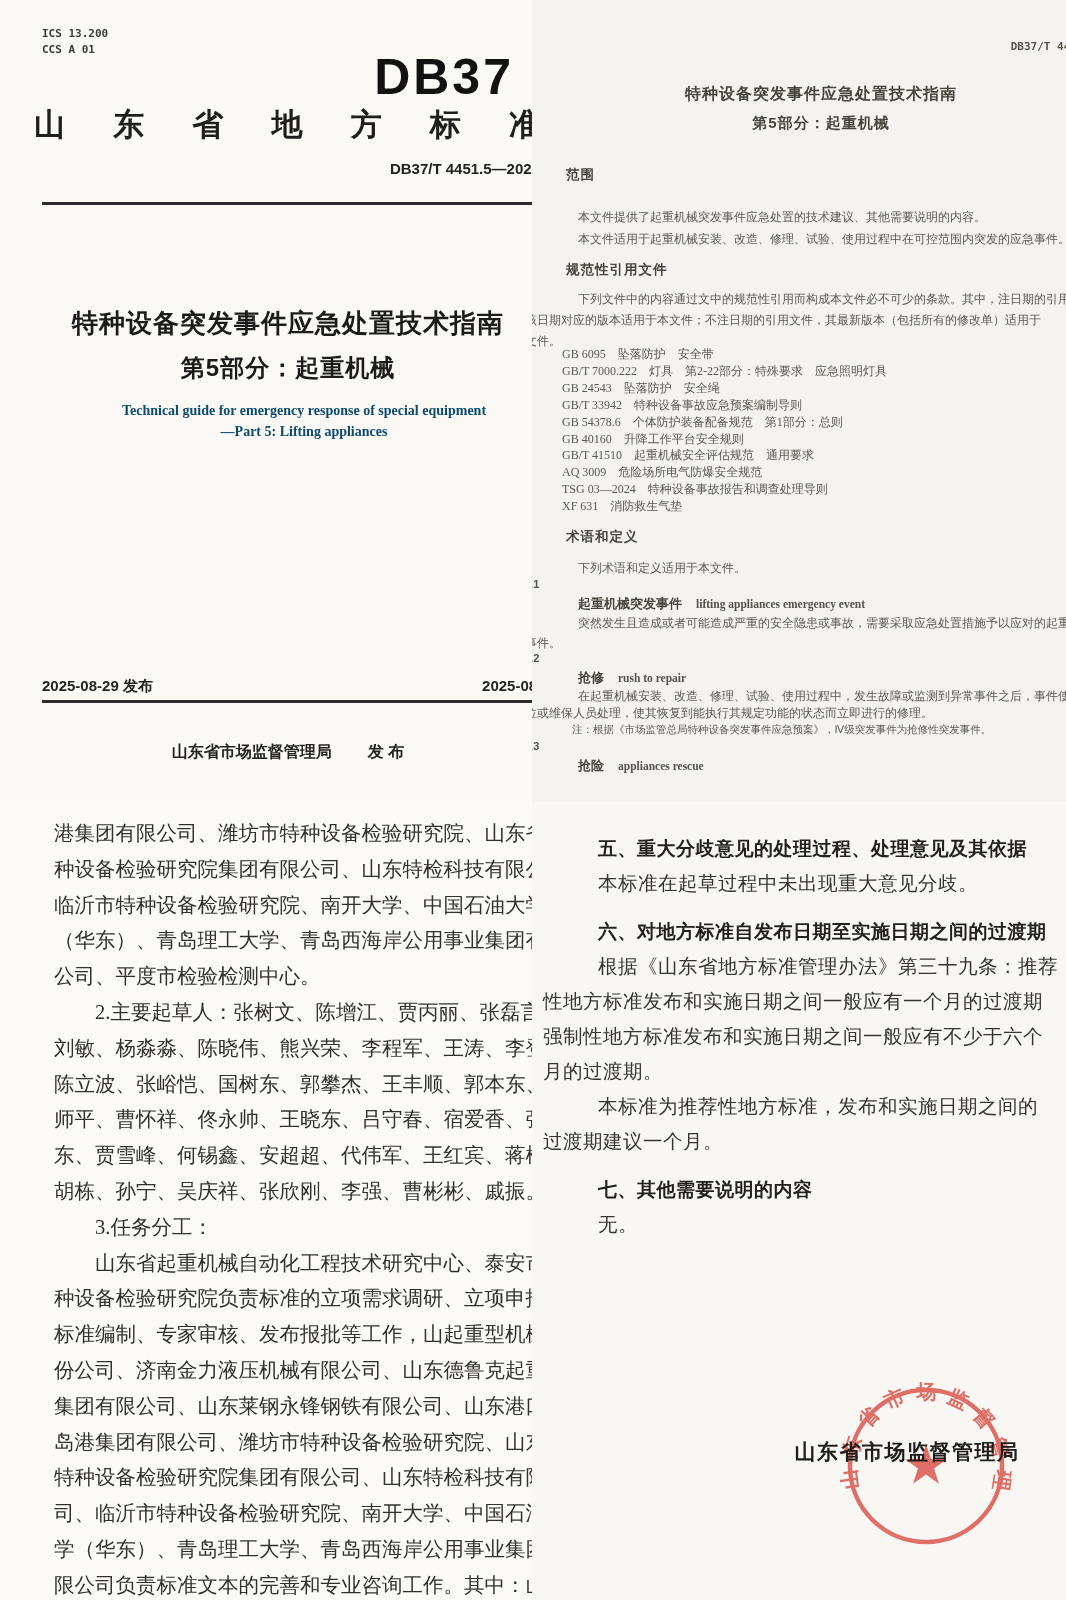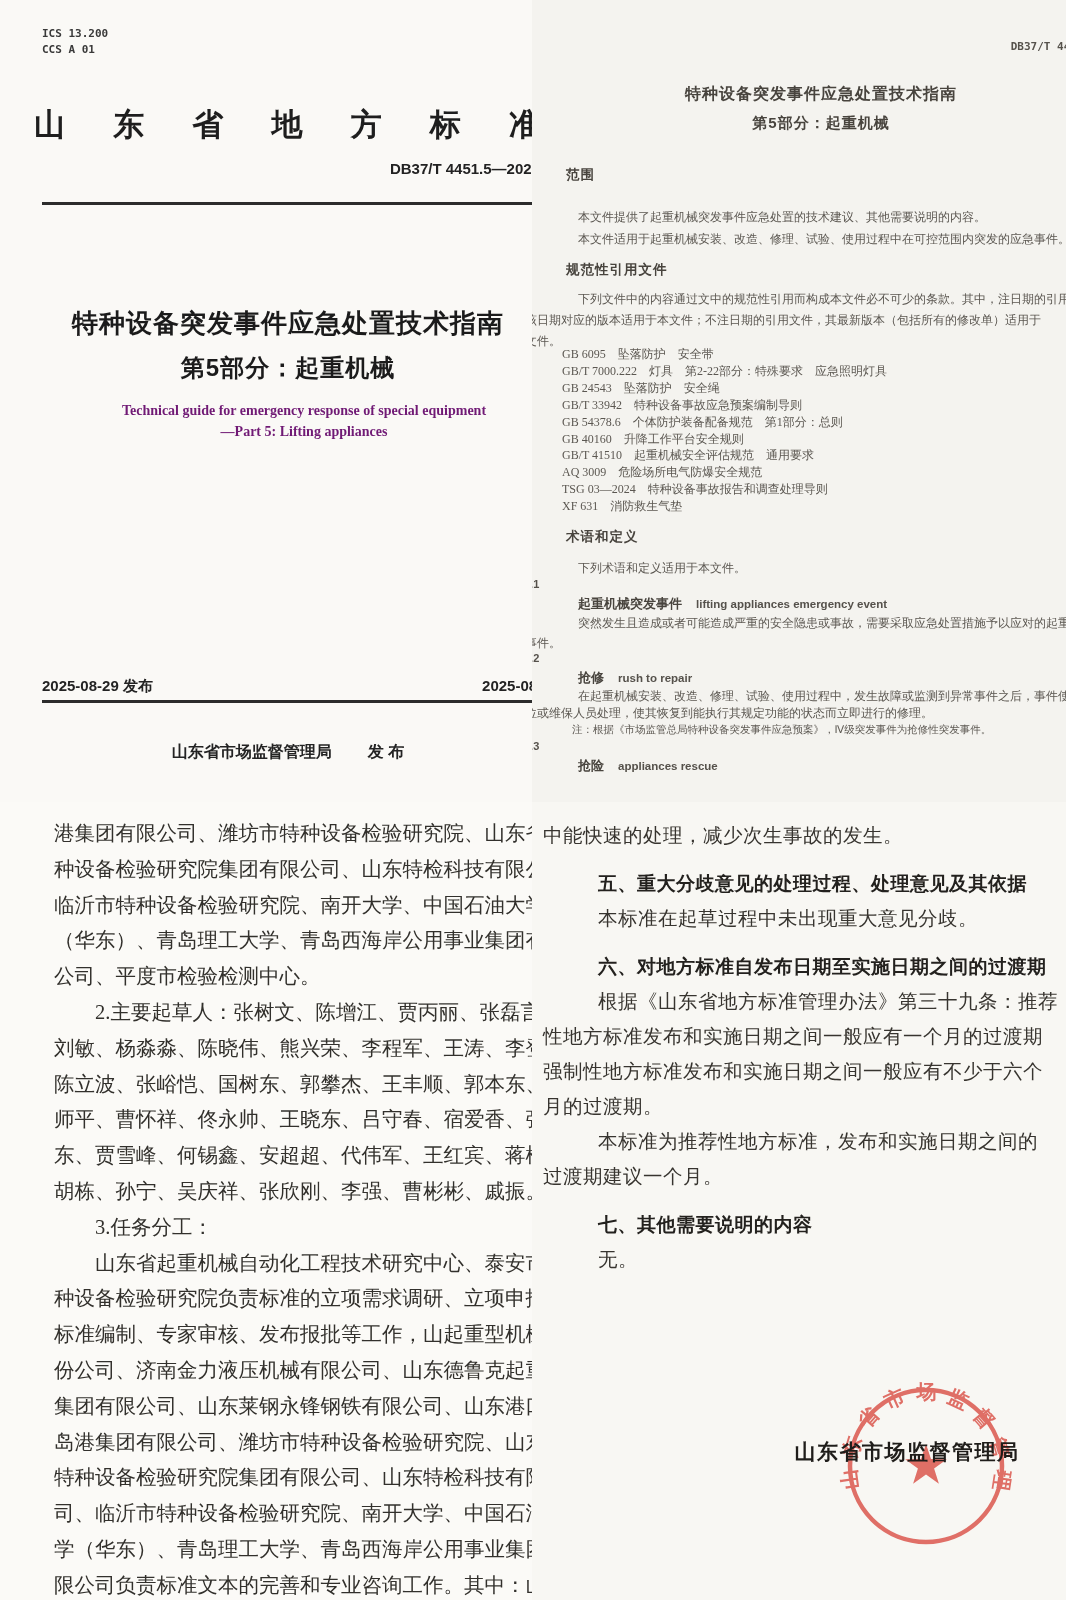--- a/index.html
+++ b/index.html
@@ -16,39 +16,39 @@
 
   
   .ics{position:absolute;left:42px;top:26px;font-family:"DejaVu Sans Mono",monospace;font-weight:bold;font-size:11px;line-height:16px;color:#3a3a3a;}
   .logo{position:absolute;right:62px;top:48px;font-family:"Liberation Sans",sans-serif;font-weight:bold;font-size:50px;letter-spacing:3px;color:#121212;}
   .stdname{position:absolute;left:34px;right:36px;top:104px;display:flex;justify-content:space-between;font-family:"Liberation Sans",sans-serif;font-weight:bold;font-size:31px;color:#1e1e1e;}
   .docnum{position:absolute;right:36px;top:160px;font-family:"Liberation Sans",sans-serif;font-weight:bold;font-size:15px;color:#222;}
   .rule1{position:absolute;left:42px;right:0;top:202px;height:3px;background:#2c2c2c;}
   .title-cn{position:absolute;left:0;right:0;top:306px;text-align:center;font-family:"Liberation Sans",sans-serif;font-weight:bold;color:#1b1b1b;}
   .title-cn .l1{font-size:26px;letter-spacing:1px;}
   .title-cn .l2{font-size:24px;margin-top:11px;letter-spacing:1px;}
-  .title-en{position:absolute;left:0;right:0;top:400px;text-align:center;font-weight:bold;font-size:14px;line-height:21px;color:#701a75;margin-left:32px;}
+  .title-en{position:absolute;left:0;right:0;top:400px;text-align:center;font-weight:bold;font-size:14px;line-height:21px;color:#0c4a6e;margin-left:32px;}
   .dates{position:absolute;left:42px;right:-17px;top:677px;display:flex;justify-content:space-between;font-family:"Liberation Sans",sans-serif;font-weight:bold;font-size:15px;color:#232323;white-space:nowrap;}
   .rule2{position:absolute;left:42px;right:0;top:700px;height:2.5px;background:#2c2c2c;}
   .pubrow{position:absolute;left:0;right:0;top:742px;display:flex;justify-content:center;gap:36px;font-family:"Liberation Sans",sans-serif;font-weight:bold;font-size:16px;color:#232323;}
 
   
   #page1{font-size:12px;color:#5b5751;}
   .p1h{position:absolute;right:0;top:40px;font-family:"DejaVu Sans Mono",monospace;font-weight:bold;font-size:11px;color:#56524c;white-space:nowrap;}
   .p1title{position:absolute;left:0;right:0;top:84px;text-align:center;font-family:"Liberation Sans",sans-serif;font-weight:bold;color:#48443e;}
   .p1title .l1{font-size:16px;letter-spacing:1px;}
   .p1title .l2{font-size:15px;margin-top:9px;letter-spacing:1px;}
   .h2{position:absolute;left:34px;font-family:"Liberation Sans",sans-serif;font-weight:bold;font-size:13.5px;color:#48443e;letter-spacing:1px;white-space:nowrap;}
   .bl{position:absolute;white-space:nowrap;}
   .ind{left:46px;}
   .cut{left:-7px;}
   .num{position:absolute;left:-8px;font-family:"Liberation Sans",sans-serif;font-weight:bold;font-size:11px;color:#55514b;}
   .term{position:absolute;left:46px;white-space:nowrap;}
   .term .cn{font-family:"Liberation Sans",sans-serif;font-weight:bold;font-size:13px;color:#48443e;}
-  .term .en{font-family:Liberation Sans, sans-serif;font-weight:bold;font-size:11.5px;margin-left:14px;color:#55514b;}
+  .term .en{font-family:Liberation Serif, serif;font-weight:bold;font-size:11.5px;margin-left:14px;color:#55514b;}
   .stds{position:absolute;left:30px;top:346px;list-style:none;margin:0;padding:0;}
   .stds li{line-height:16.9px;white-space:nowrap;}
   .note{position:absolute;left:40px;font-size:10.5px;white-space:nowrap;color:#5e5a54;}
 
   
   #page2 .tx{position:absolute;left:54px;top:14px;width:474px;}
   #page2 .ln{font-size:20.5px;line-height:35.8px;color:#32302c;white-space:nowrap;text-align:justify;text-align-last:justify;text-justify:inter-character;}
   #page2 .ln.indent{text-indent:41px;}
   #page2 .ln.short{text-align-last:left;}
 
@@ -62,20 +62,21 @@
   .sign-date{position:absolute;left:205px;top:696px;width:330px;text-align:center;font-size:20px;letter-spacing:1px;color:#23211e;z-index:2;}
 </style>
 </head>
 <body>
 
 <div id="cover" class="quad">
   <div class="ics">
     <div>ICS  13.200</div>
     <div>CCS A 01</div>
   </div>
+  <div class="logo">DB37</div>
   <div class="stdname">
 
   <span>山</span>
       <span>东</span>
       <span>省</span>
       <span>地</span>
       <span>方</span>
       <span>标</span>
       <span>准</span>
     </div>
@@ -177,21 +178,20 @@
       <div class="ln">特种设备检验研究院集团有限公司、山东特检科技有限公</div>
       <div class="ln">司、临沂市特种设备检验研究院、南开大学、中国石油大</div>
       <div class="ln">学（华东）、青岛理工大学、青岛西海岸公用事业集团有</div>
       <div class="ln">限公司负责标准文本的完善和专业咨询工作。其中：山东</div>
     </div>
 </div>
 
 <div id="page3" class="quad">
   <div class="tx">
 
-  <div class="p3ln">中能快速的处理，减少次生事故的发生。</div>
       <div class="p3ln heading">五、重大分歧意见的处理过程、处理意见及其依据</div>
       <div class="p3ln indent">本标准在起草过程中未出现重大意见分歧。</div>
       <div class="p3ln heading">六、对地方标准自发布日期至实施日期之间的过渡期</div>
       <div class="p3ln indent">根据《山东省地方标准管理办法》第三十九条：推荐</div>
       <div class="p3ln">性地方标准发布和实施日期之间一般应有一个月的过渡期</div>
       <div class="p3ln">强制性地方标准发布和实施日期之间一般应有不少于六个</div>
       <div class="p3ln">月的过渡期。</div>
       <div class="p3ln indent">本标准为推荐性地方标准，发布和实施日期之间的</div>
       <div class="p3ln">过渡期建议一个月。</div>
       <div class="p3ln heading">七、其他需要说明的内容</div>

